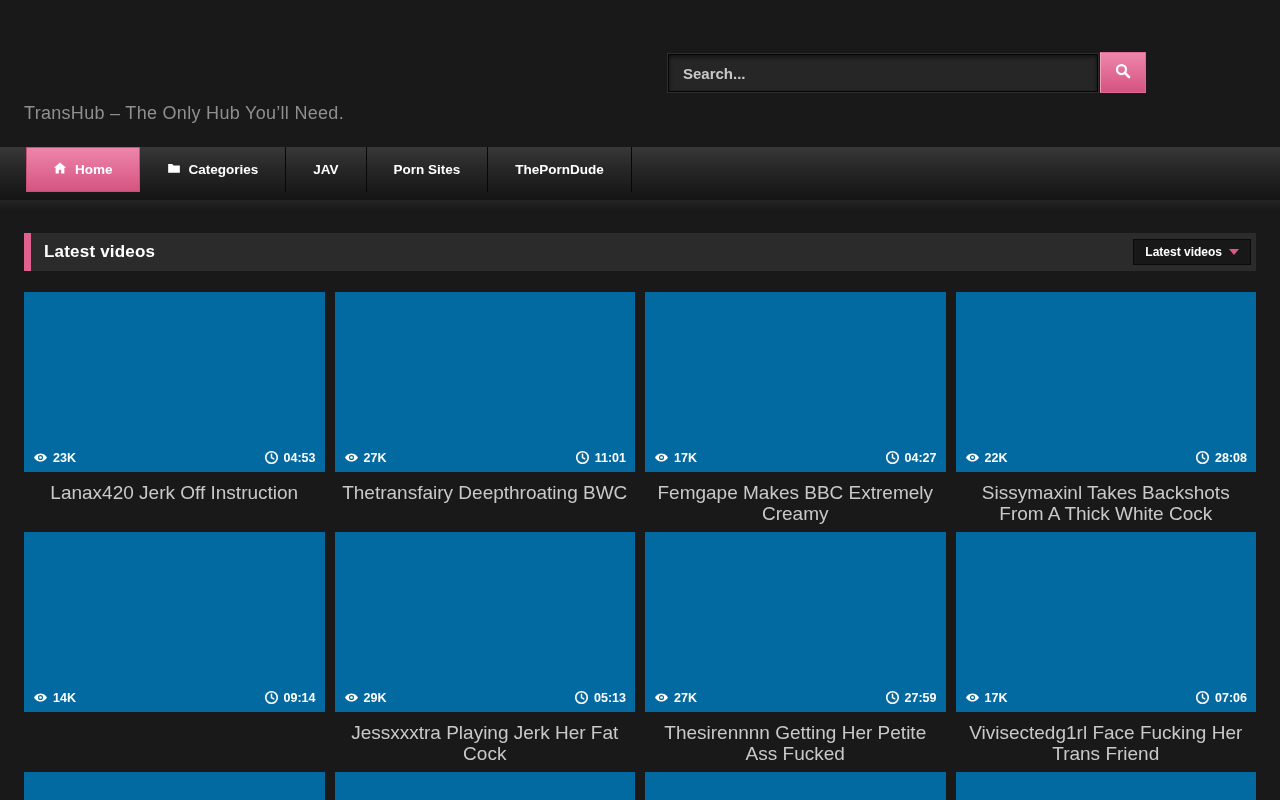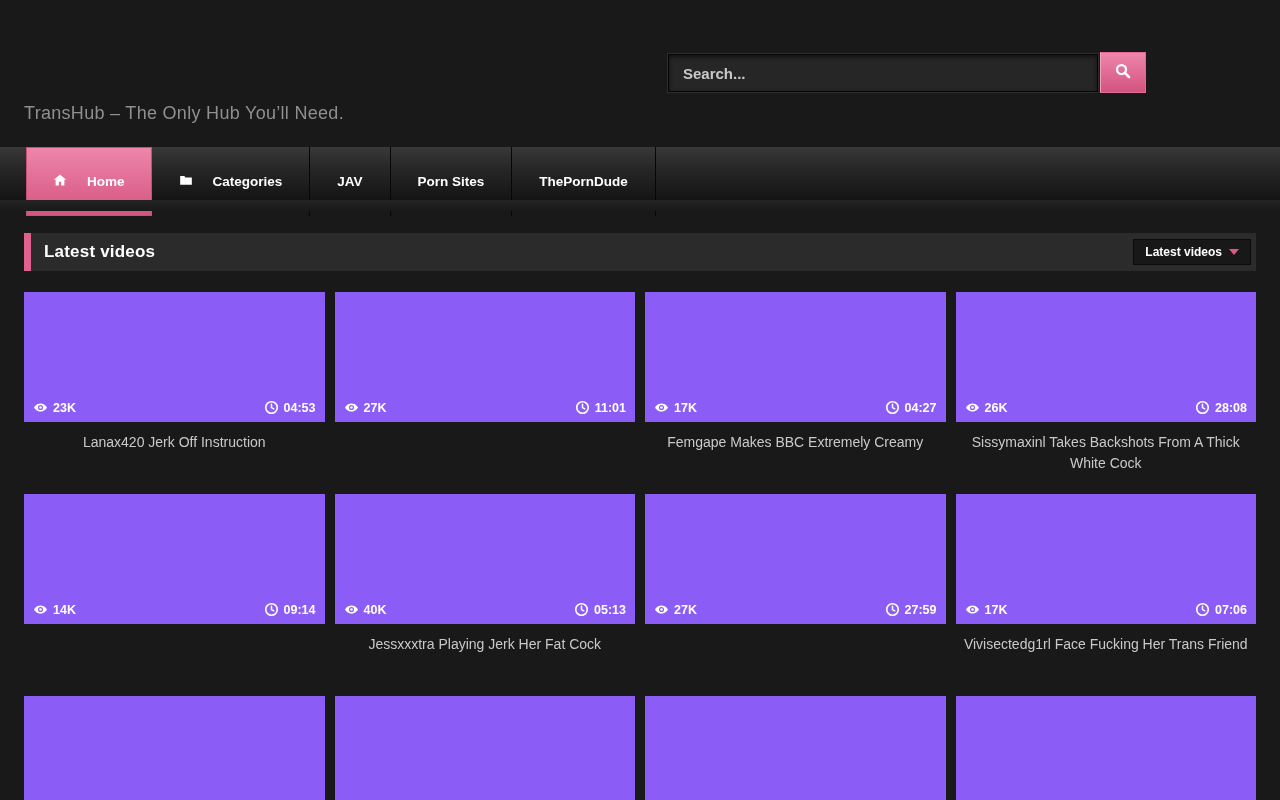--- a/index.html
+++ b/index.html
@@ -42,21 +42,21 @@
   .main-nav {
     position: relative; height: 53px; width: 100%;
     background: linear-gradient(180deg, #383838 0%, #272727 40%, #141414 100%);
   }
   .main-nav::after {
     content: ""; position: absolute; left: 0; right: 0; top: 53px; height: 11px;
     background: linear-gradient(180deg, #242424 0%, #191919 100%);
   }
   .nav-list { display: flex; margin: 0; padding: 0 0 0 26px; list-style: none; height: 53px; }
   .nav-item {
-    height: 69px; display: flex; align-items: center; gap: 20px;
+    height: 45px; display: flex; align-items: center; gap: 8px;
     padding: 6px 27px; color: #ffffff; font-weight: 700; font-size: 13.5px;
     border-right: 1px solid #070707; cursor: pointer; white-space: nowrap;
   }
   .nav-item.active {
     background: linear-gradient(180deg, #ee86ab 0%, #d4537f 100%);
     border-right: none; box-shadow: 0 0 0 1px #c94f7b inset;
   }
   .nav-item svg { width: 14px; height: 14px; fill: #ffffff; }
 
   
@@ -80,31 +80,31 @@
     border-top: 6px solid #e0568a;
   }
 
   
   .video-grid {
     margin: 21px 24px 0;
     display: grid; grid-template-columns: repeat(4, 1fr);
     column-gap: 10px; row-gap: 0;
   }
   .card { cursor: pointer; }
-  .thumb { height: 130px; background: #8b5cf6; position: relative; }
+  .thumb { height: 180px; background: #0369a1; position: relative; }
   .stats {
     position: absolute; left: 0; right: 0; bottom: 0;
     display: flex; justify-content: space-between; align-items: center;
     padding: 0 9px 7px;
   }
   .stat { display: flex; align-items: center; gap: 5px; color: #ffffff; font-weight: 700; font-size: 12.5px; }
   .stat svg { width: 15px; height: 15px; display: block; }
   .card-title {
-    height: 72px; margin: 0; padding: 10px 6px 16px;
-    font-size: 14px; font-weight: 400; color: #c9c9c9;
+    height: 60px; margin: 0; padding: 10px 6px 16px;
+    font-size: 19px; font-weight: 400; color: #c9c9c9;
     text-align: center; line-height: 21px;
   }
 </style>
 </head>
 <body>
 
 <header class="top-header">
   <form class="search-form">
     <input class="search-input" type="text" placeholder="Search..." style="">
     <button class="search-btn" type="button">
@@ -202,20 +202,21 @@
             <span>
                 <svg viewBox="0 0 24 24">
                   <circle cx="12" cy="12" r="9.2" fill="none" stroke="#ffffff" stroke-width="2.6"></circle>
                   <path d="M12 6.8V12l3.6 2.1" fill="none" stroke="#ffffff" stroke-width="2.4" stroke-linecap="round"></path>
                 </svg>
               </span>
             <span>11:01</span>
           </span>
         </div>
       </div>
+      <h3 class="card-title">Thetransfairy Deepthroating BWC</h3>
     </article>
 
     <article class="card">
       <div class="thumb">
         <div class="stats">
           <span class="stat">
             <span>
                 <svg viewBox="0 0 24 24" fill="#ffffff">
                   <path fill-rule="evenodd" d="M12 5.5C6 5.5 1.7 11 1.7 12S6 18.5 12 18.5 22.3 13 22.3 12 18 5.5 12 5.5zm0 10.6a4.1 4.1 0 1 1 0-8.2 4.1 4.1 0 0 1 0 8.2z"></path>
                   <circle cx="12" cy="12" r="2.1"></circle>
@@ -240,21 +241,21 @@
     <article class="card">
       <div class="thumb">
         <div class="stats">
           <span class="stat">
             <span>
                 <svg viewBox="0 0 24 24" fill="#ffffff">
                   <path fill-rule="evenodd" d="M12 5.5C6 5.5 1.7 11 1.7 12S6 18.5 12 18.5 22.3 13 22.3 12 18 5.5 12 5.5zm0 10.6a4.1 4.1 0 1 1 0-8.2 4.1 4.1 0 0 1 0 8.2z"></path>
                   <circle cx="12" cy="12" r="2.1"></circle>
                 </svg>
               </span>
-            <span>26K</span>
+            <span>22K</span>
           </span>
           <span class="stat">
             <span>
                 <svg viewBox="0 0 24 24">
                   <circle cx="12" cy="12" r="9.2" fill="none" stroke="#ffffff" stroke-width="2.6"></circle>
                   <path d="M12 6.8V12l3.6 2.1" fill="none" stroke="#ffffff" stroke-width="2.4" stroke-linecap="round"></path>
                 </svg>
               </span>
             <span>28:08</span>
           </span>
@@ -291,21 +292,21 @@
     <article class="card">
       <div class="thumb">
         <div class="stats">
           <span class="stat">
             <span>
                 <svg viewBox="0 0 24 24" fill="#ffffff">
                   <path fill-rule="evenodd" d="M12 5.5C6 5.5 1.7 11 1.7 12S6 18.5 12 18.5 22.3 13 22.3 12 18 5.5 12 5.5zm0 10.6a4.1 4.1 0 1 1 0-8.2 4.1 4.1 0 0 1 0 8.2z"></path>
                   <circle cx="12" cy="12" r="2.1"></circle>
                 </svg>
               </span>
-            <span>40K</span>
+            <span>29K</span>
           </span>
           <span class="stat">
             <span>
                 <svg viewBox="0 0 24 24">
                   <circle cx="12" cy="12" r="9.2" fill="none" stroke="#ffffff" stroke-width="2.6"></circle>
                   <path d="M12 6.8V12l3.6 2.1" fill="none" stroke="#ffffff" stroke-width="2.4" stroke-linecap="round"></path>
                 </svg>
               </span>
             <span>05:13</span>
           </span>
@@ -330,20 +331,21 @@
             <span>
                 <svg viewBox="0 0 24 24">
                   <circle cx="12" cy="12" r="9.2" fill="none" stroke="#ffffff" stroke-width="2.6"></circle>
                   <path d="M12 6.8V12l3.6 2.1" fill="none" stroke="#ffffff" stroke-width="2.4" stroke-linecap="round"></path>
                 </svg>
               </span>
             <span>27:59</span>
           </span>
         </div>
       </div>
+      <h3 class="card-title">Thesirennnn Getting Her Petite Ass Fucked</h3>
     </article>
 
     <article class="card">
       <div class="thumb">
         <div class="stats">
           <span class="stat">
             <span>
                 <svg viewBox="0 0 24 24" fill="#ffffff">
                   <path fill-rule="evenodd" d="M12 5.5C6 5.5 1.7 11 1.7 12S6 18.5 12 18.5 22.3 13 22.3 12 18 5.5 12 5.5zm0 10.6a4.1 4.1 0 1 1 0-8.2 4.1 4.1 0 0 1 0 8.2z"></path>
                   <circle cx="12" cy="12" r="2.1"></circle>

